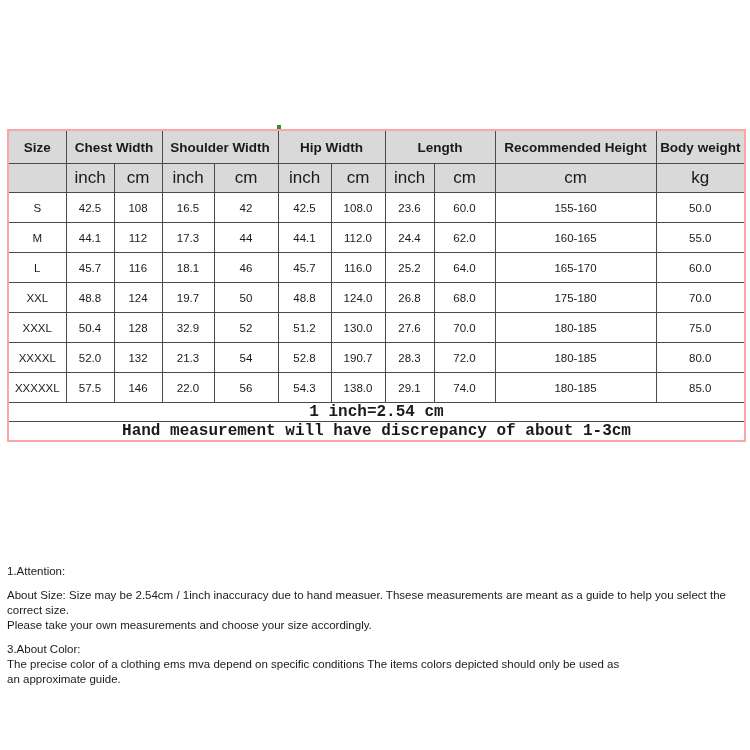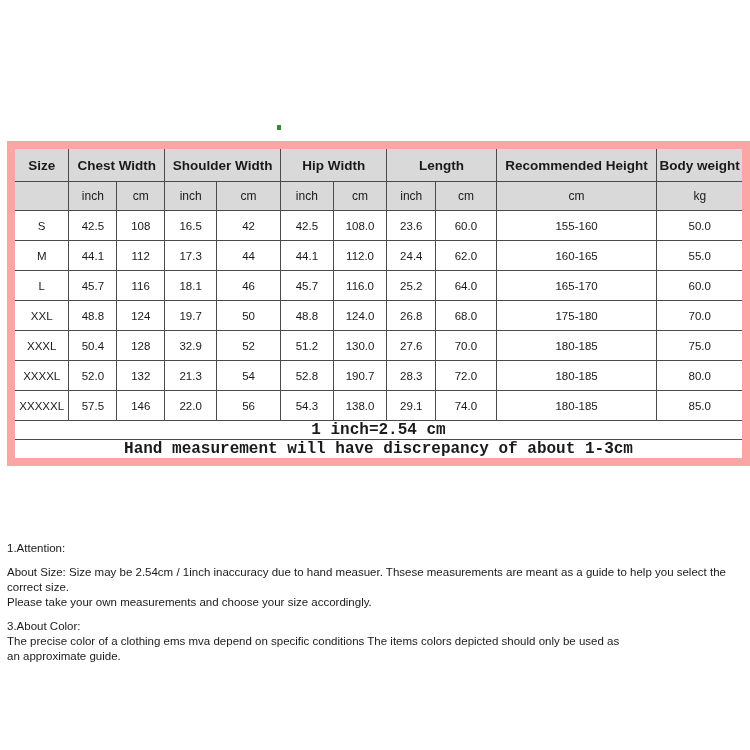--- a/index.html
+++ b/index.html
@@ -2,41 +2,41 @@
 <html><head>
 <meta charset="utf-8">
 <style>
   html, body { margin:0; padding:0; }
   body {
     width:750px; height:750px; background:#ffffff; position:relative;
     font-family:"Liberation Sans", sans-serif; color:#1a1a1a;
     overflow:hidden;
   }
   .size-table {
-    position:absolute; left:7px; top:141px;
+    position:absolute; left:7px; top:129px;
     border-collapse:collapse; table-layout:fixed;
-    border:8px solid #fca5a5;
+    border:2px solid #fca5a5;
   }
   .size-table th, .size-table td {
     border:1px solid #4b4b4b; text-align:center; vertical-align:middle;
     padding:0; overflow:hidden; white-space:nowrap;
   }
   .h   { background:#d9d9d9; font-size:13.5px; font-weight:bold; height:32px; }
-  .sub { background:#d9d9d9; font-weight:normal; font-size:12px; height:28px; }
+  .sub { background:#d9d9d9; font-weight:normal; font-size:17px; height:28px; }
   .size-table tbody td { font-size:11.5px; font-weight:normal; height:29px; }
   .note {
     font-family:"Liberation Mono", "DejaVu Sans Mono", monospace;
     font-size:16px; font-weight:bold; height:15px; letter-spacing:0px;
   }
   .green-artifact {
     position:absolute; left:277px; top:125px; width:4px; height:5px;
     background:#2f8f2f;
   }
   .sections {
-    position:absolute; left:7px; top:541px; width:740px;
+    position:absolute; left:7px; top:564px; width:740px;
     font-size:11.5px; line-height:15px;
   }
   .section { margin:0 0 9px 0; }
   .section h4 { margin:0; padding:0; font-size:11.5px; font-weight:normal; line-height:15px; }
   .section p  { margin:0; padding:0; font-size:11.5px; line-height:15px; }
 </style>
 </head>
 <body>
 
 <div class="green-artifact"></div>

